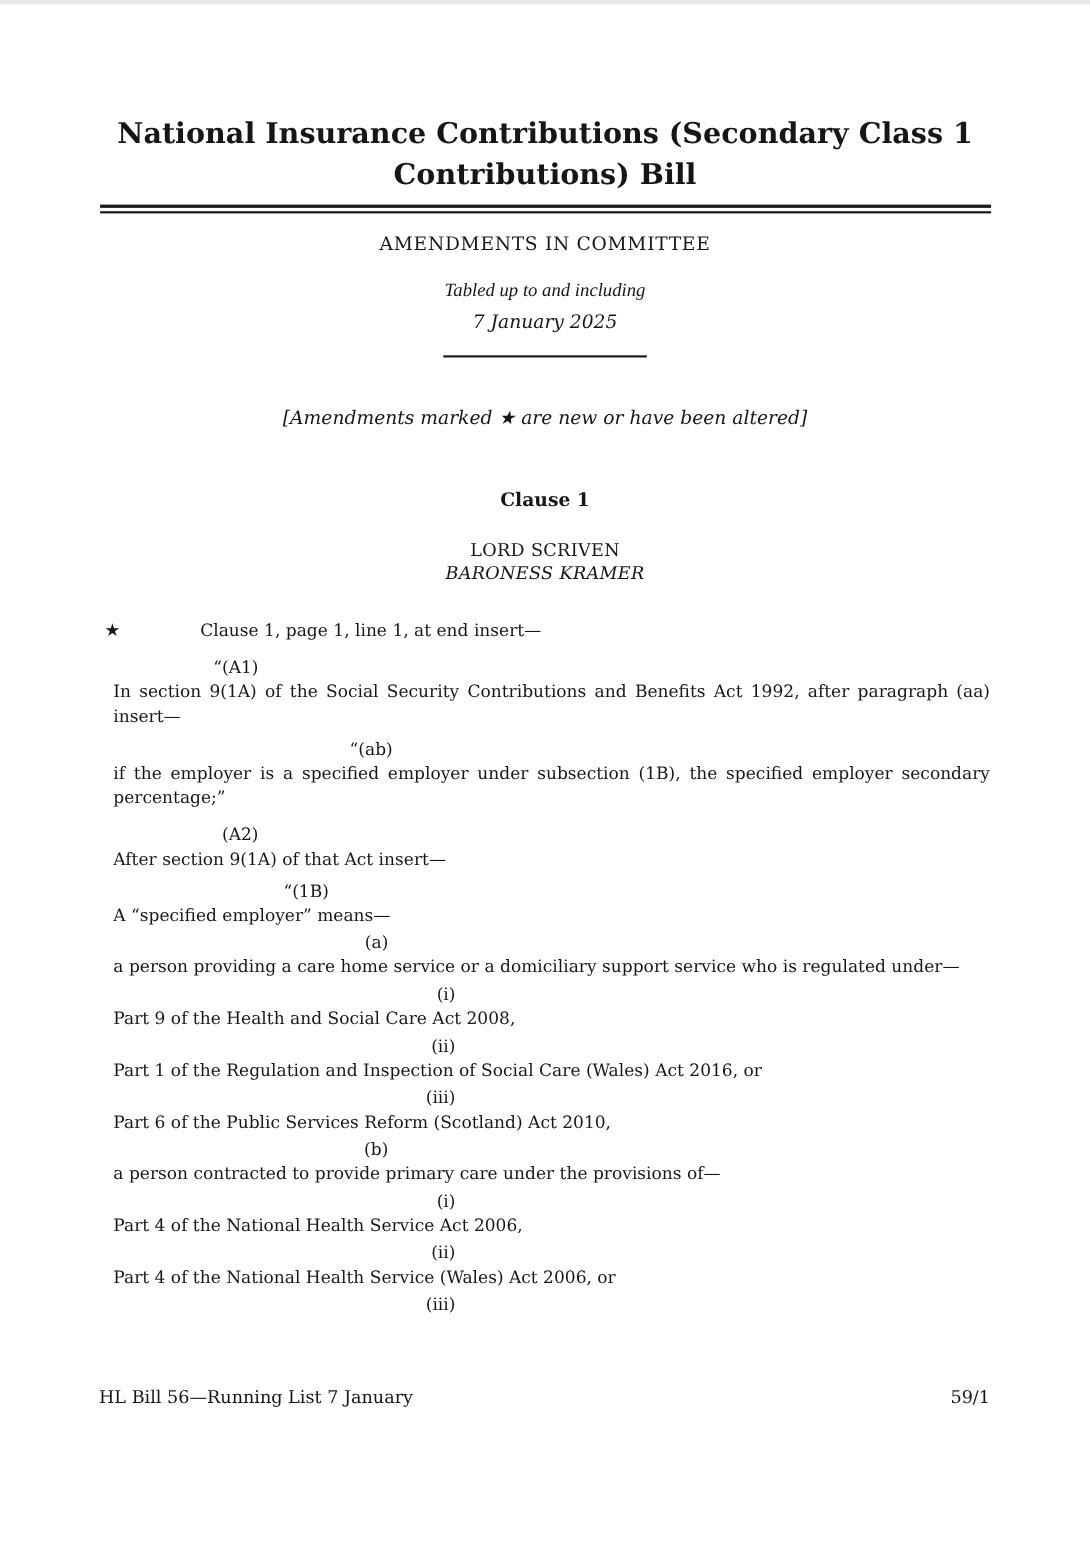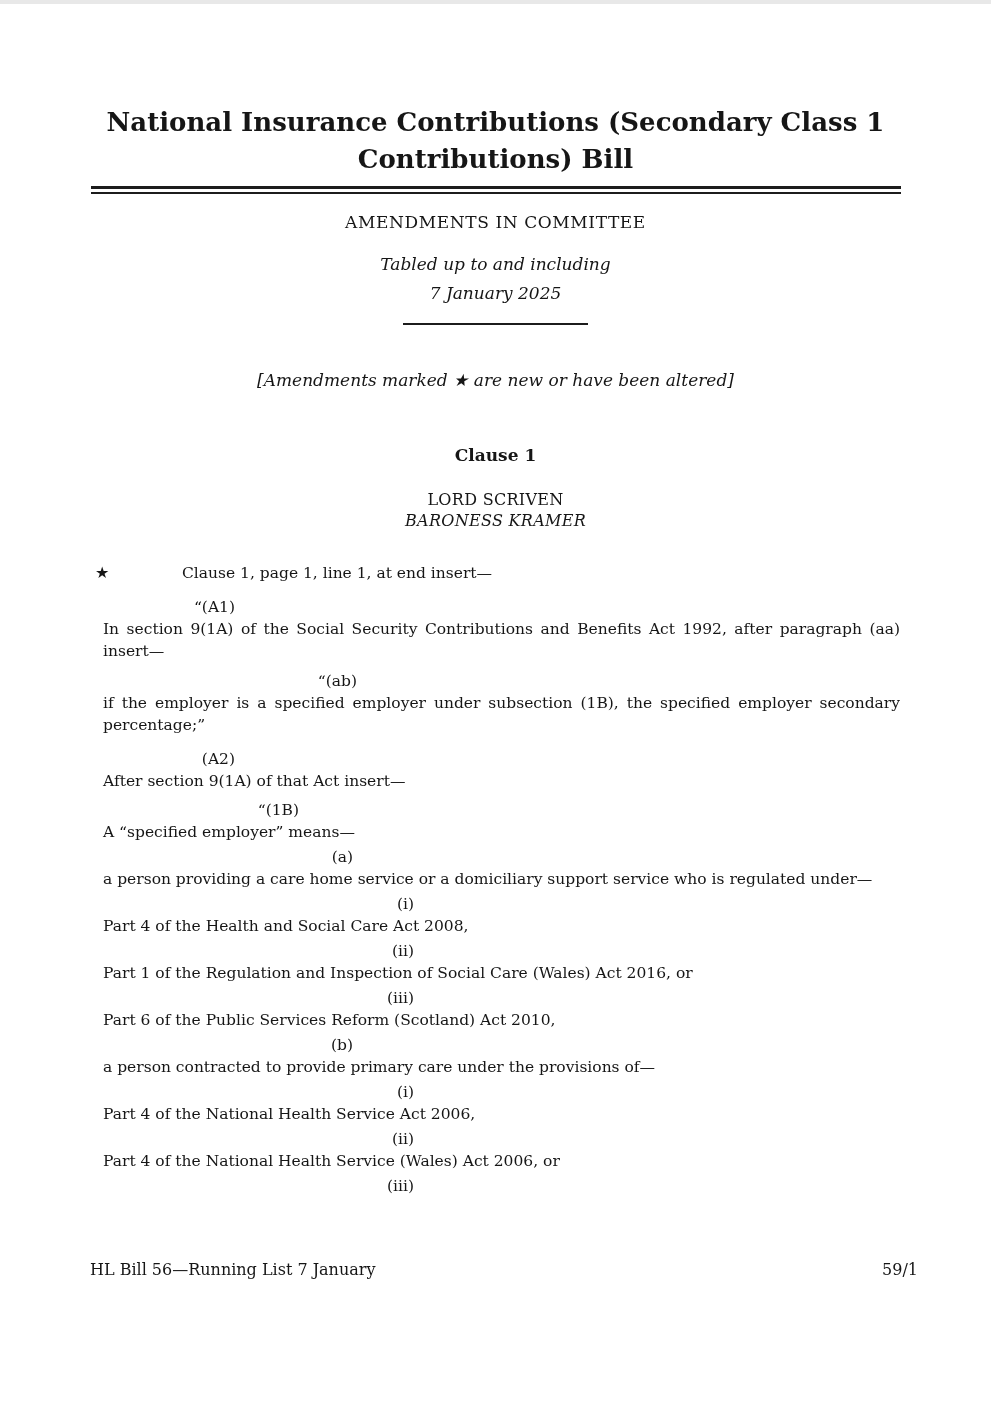--- a/index.html
+++ b/index.html
@@ -25,21 +25,21 @@
   .double-rule {
     margin: 8px 90px 0 91px;
     height: 3px;
     border-top: 3px solid #1c1c1c;
     border-bottom: 2px solid #1c1c1c;
   }
   
   .fm { text-align: center; }
   .fm-h1 { margin-top: 157px; font-size: 17px; letter-spacing: 0.6px; line-height: 20px; }
   .fm-h2 { margin-top: 18px;  font-size: 17px; letter-spacing: 0.6px; line-height: 20px; }
-  .fm-it1 { margin-top: 22px; font-style: italic; font-size: 17px; line-height: 20px; }
+  .fm-it1 { margin-top: 22px; font-style: italic; font-size: 17px; line-height: 20px; font-family: Liberation Serif, serif; }
   .fm-it2 { margin-top: 9px;  font-style: italic; font-size: 17px; line-height: 20px; }
   .short-rule { margin: 20px auto 0 auto; width: 185px; border-top: 2px solid #1c1c1c; height: 0; }
   .star-note { margin-top: 45px; font-style: italic; font-size: 17px; line-height: 20px; }
   .clause-head { margin-top: 55px; font-weight: bold; font-size: 17px; line-height: 20px; }
   .sponsor1 { margin-top: 25px; font-size: 16px; line-height: 19px; letter-spacing: 0.3px; }
   .sponsor2 { margin-top: 2px;  font-size: 16px; line-height: 19px; letter-spacing: 0.3px; font-style: italic; }
   
   .amendment {
     position: relative;
     margin-top: 32px;
@@ -58,21 +58,21 @@
   .lvl-1b .bl-label { margin-left: 100px; width: 109px; }
   .lvl-2  { margin-top: 8px; }
   .lvl-2  .bl-label { margin-left: 150px; width: 117px; }
   .lvl-3  { margin-top: 2px; }
   .lvl-3  .bl-label { margin-left: 170px; width: 93px;  }
   .lvl-4  { margin-top: 0; }
   .lvl-4  .bl-label { margin-left: 220px; width: 104px; }
   
   .footer {
     position: absolute;
-    left: 90px; right: 73px; top: 1256px;
+    left: 90px; right: 91px; top: 1256px;
     display: flex;
     justify-content: space-between;
     font-size: 16px;
     line-height: 20px;
   }
 </style>
 </head>
 <body>
 
 <div class="page">
@@ -119,21 +119,21 @@
     <div class="bl-text">A “specified employer” means—</div>
   </div>
 
   <div class="bl lvl-3">
     <span class="bl-label">(a)</span>
     <div class="bl-text">a person providing a care home service or a domiciliary support service who is regulated under—</div>
   </div>
 
   <div class="bl lvl-4">
     <span class="bl-label">(i)</span>
-    <div class="bl-text">Part 4 of the Health and Social Care Act 2008,</div>
+    <div class="bl-text">Part 9 of the Health and Social Care Act 2008,</div>
   </div>
 
   <div class="bl lvl-4">
     <span class="bl-label">(ii)</span>
     <div class="bl-text">Part 1 of the Regulation and Inspection of Social Care (Wales) Act 2016, or</div>
   </div>
 
   <div class="bl lvl-4">
     <span class="bl-label">(iii)</span>
     <div class="bl-text">Part 6 of the Public Services Reform (Scotland) Act 2010,</div>

